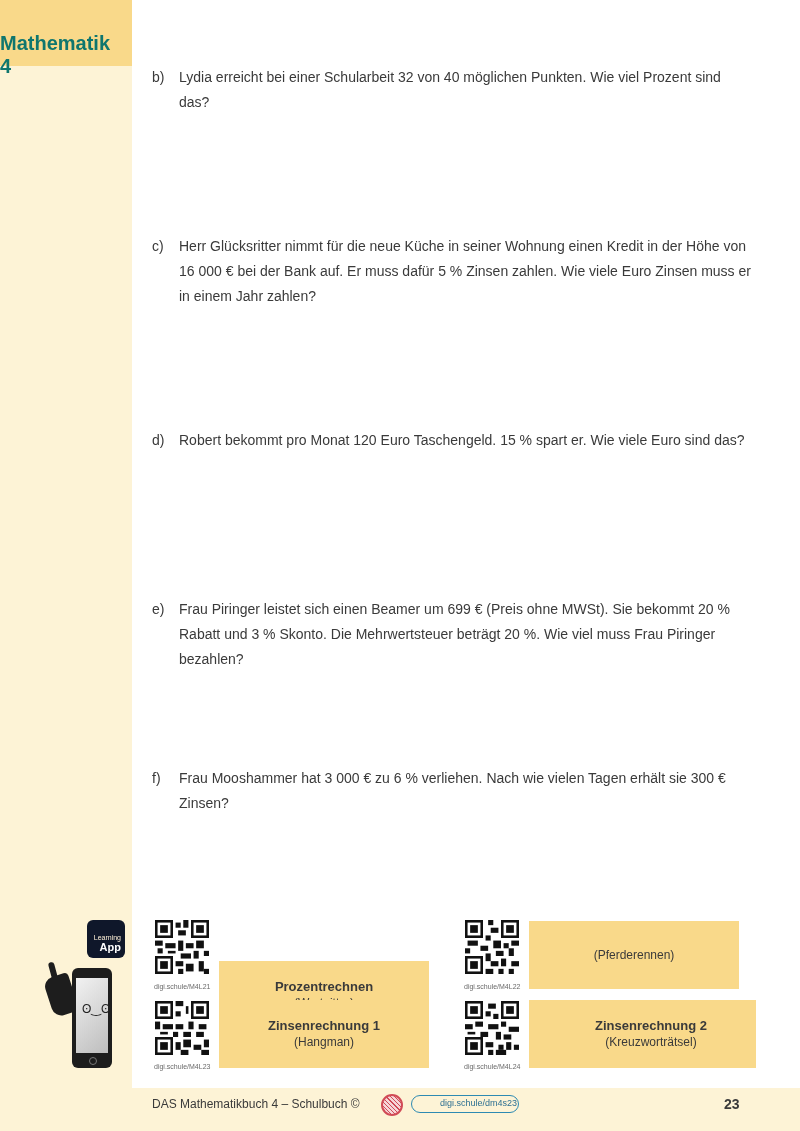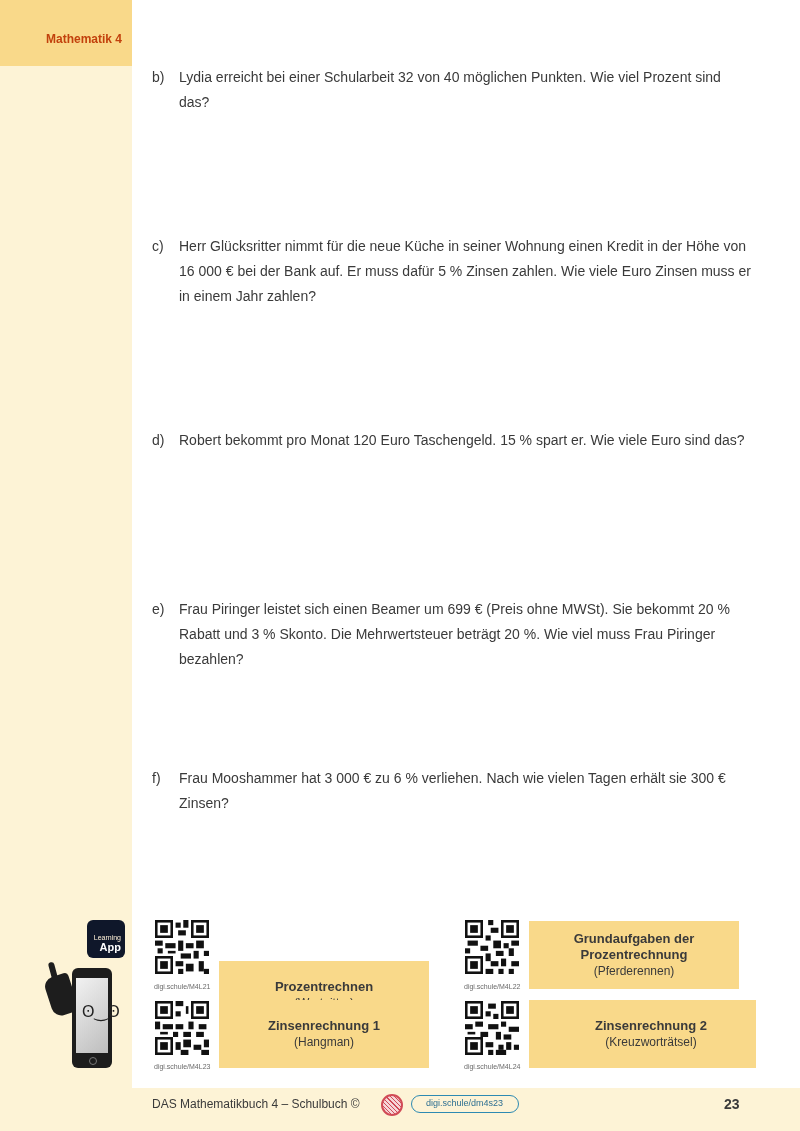--- a/index.html
+++ b/index.html
@@ -12,21 +12,21 @@
   .sidebar {
     position: absolute; left: 0; top: 0; width: 132px; height: 1131px;
     background: #fdf3d6;
   }
   .sidebar-header {
     position: absolute; left: 0; top: 0; width: 132px; height: 66px;
     background: #f9d98a;
   }
   .sidebar-title {
     position: absolute; right: 10px; top: 32px;
-    font-weight: bold; font-size: 12px; color: #c2410c;
+    font-weight: bold; font-size: 20px; color: #0f766e;
   }
   .footer-band {
     position: absolute; left: 132px; top: 1088px; width: 668px; height: 43px;
     background: #fdf3d6;
   }
   .task {
     position: absolute; left: 152px; width: 600px;
     font-size: 14px; line-height: 25px; color: #3a3a3a;
   }
   .task .label { position: absolute; left: 0; top: 0; }
@@ -46,21 +46,21 @@
     background: #1d1d1d; border-radius: 6px;
   }
   .phone .screen {
     position: absolute; left: 4px; top: 10px; width: 32px; height: 75px;
     background: linear-gradient(135deg, #f2f2f2, #bdbdbd);
   }
   .phone .btn {
     position: absolute; left: 17px; top: 89px; width: 6px; height: 6px;
     border: 1px solid #777; border-radius: 50%;
   }
-  .phone .face { position: absolute; left: 6px; top: 24px; font-size: 16px; color: #222; }
+  .phone .face { position: absolute; left: 6px; top: 24px; font-size: 12px; color: #222; }
   .arm {
     position: absolute; left: 48px; top: 975px; width: 26px; height: 40px;
     background: #1d1d1d; border-radius: 10px 4px 4px 10px; transform: rotate(-18deg);
   }
   .finger {
     position: absolute; left: 50px; top: 962px; width: 6px; height: 18px;
     background: #1d1d1d; border-radius: 3px; transform: rotate(-15deg);
   }
 
   .qr {
@@ -82,21 +82,21 @@
     position: absolute; left: 152px; top: 1097px; font-size: 12px; color: #3a3a3a;
   }
   .footer-logo {
     position: absolute; left: 381px; top: 1094px; width: 22px; height: 22px;
     border-radius: 50%; border: 2px solid #d14b57; box-sizing: border-box;
     background: repeating-linear-gradient(45deg, #f6d6d9 0 2px, #d14b57 2px 3px);
   }
   .footer-link {
     position: absolute; left: 411px; top: 1095px; width: 108px; height: 18px;
     border: 1.5px solid #2d8ab2; border-radius: 10px; box-sizing: border-box;
-    font-size: 9px; color: #2d6f92; line-height: 15px; padding-left: 14px;
+    font-size: 9px; color: #2d6f92; line-height: 15px; padding-left: 28px;
   }
   .page-number {
     position: absolute; left: 724px; top: 1096px; font-size: 14px; font-weight: bold; color: #3a3a3a;
   }
 </style>
 </head>
 <body>
 
 <div class="sidebar"></div>
 <div class="sidebar-header">
@@ -271,21 +271,20 @@
       <rect x="12" y="19" width="4" height="2"></rect>
   </g>
 </svg>
 <span class="qr-caption" style="left:464px; top:1063px;">digi.schule/M4L24</span>
 
 <div class="app-card" style="left:219px; top:921px;margin-top:40px;">
   <span class="title">Prozentrechnen</span>
   <span class="sub">(Wortgitter)</span>
 </div>
 <div class="app-card" style="left:529px; top:921px;">
-  <span class="title" style="width:150px;">Grundaufgaben der Prozentrechnung</span>
   <span class="sub">(Pferderennen)</span>
 </div>
 <div class="app-card" style="left:219px; top:1000px;">
   <span class="title">Zinsenrechnung 1</span>
   <span class="sub">(Hangman)</span>
 </div>
 <div class="app-card" style="left:529px; top:1000px;padding-left:17px;">
   <span class="title">Zinsenrechnung 2</span>
   <span class="sub">(Kreuzworträtsel)</span>
 </div>

